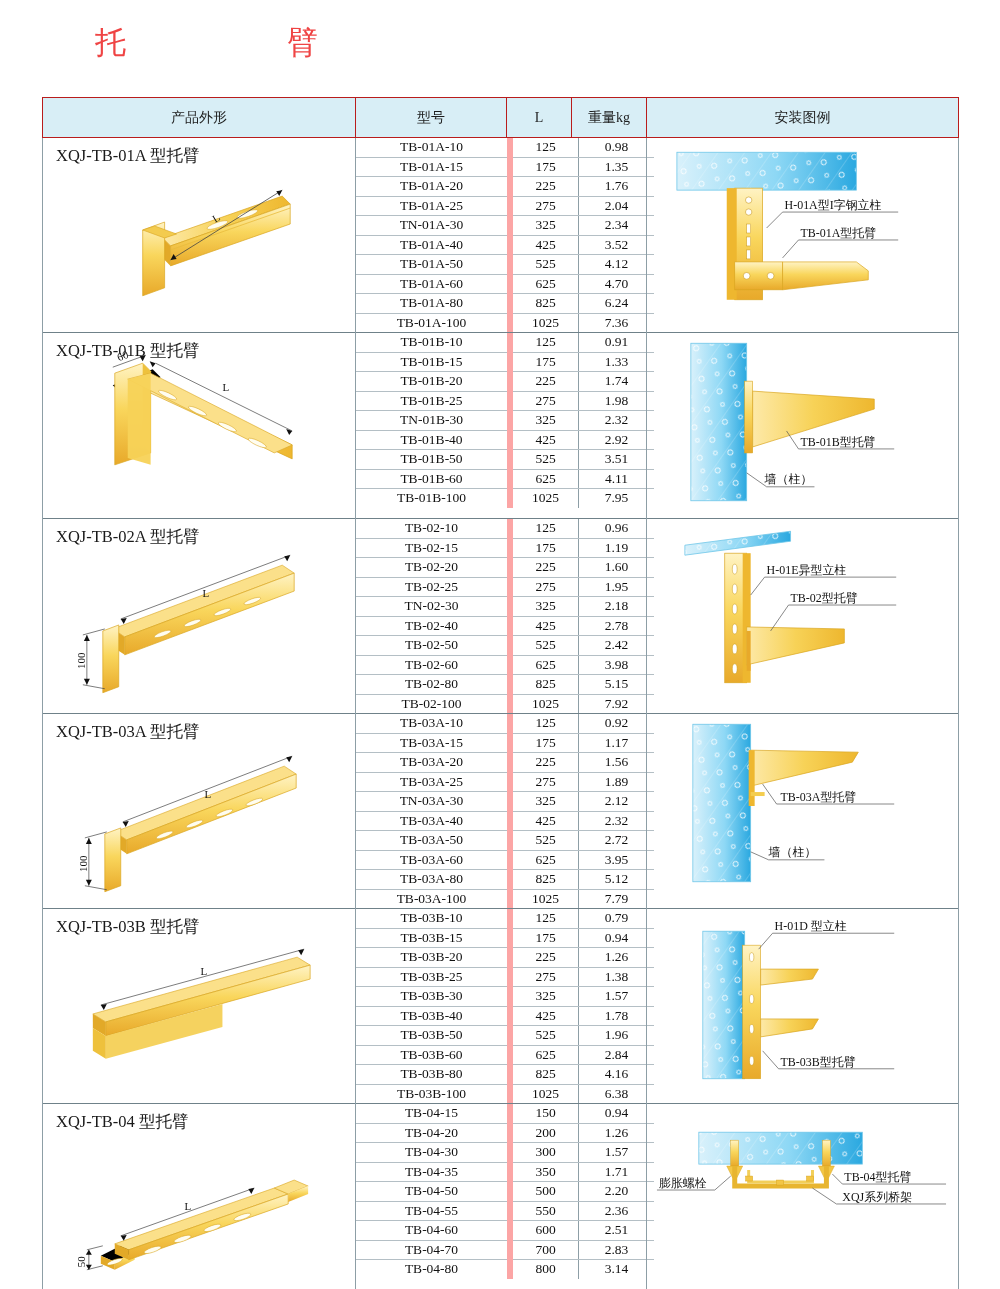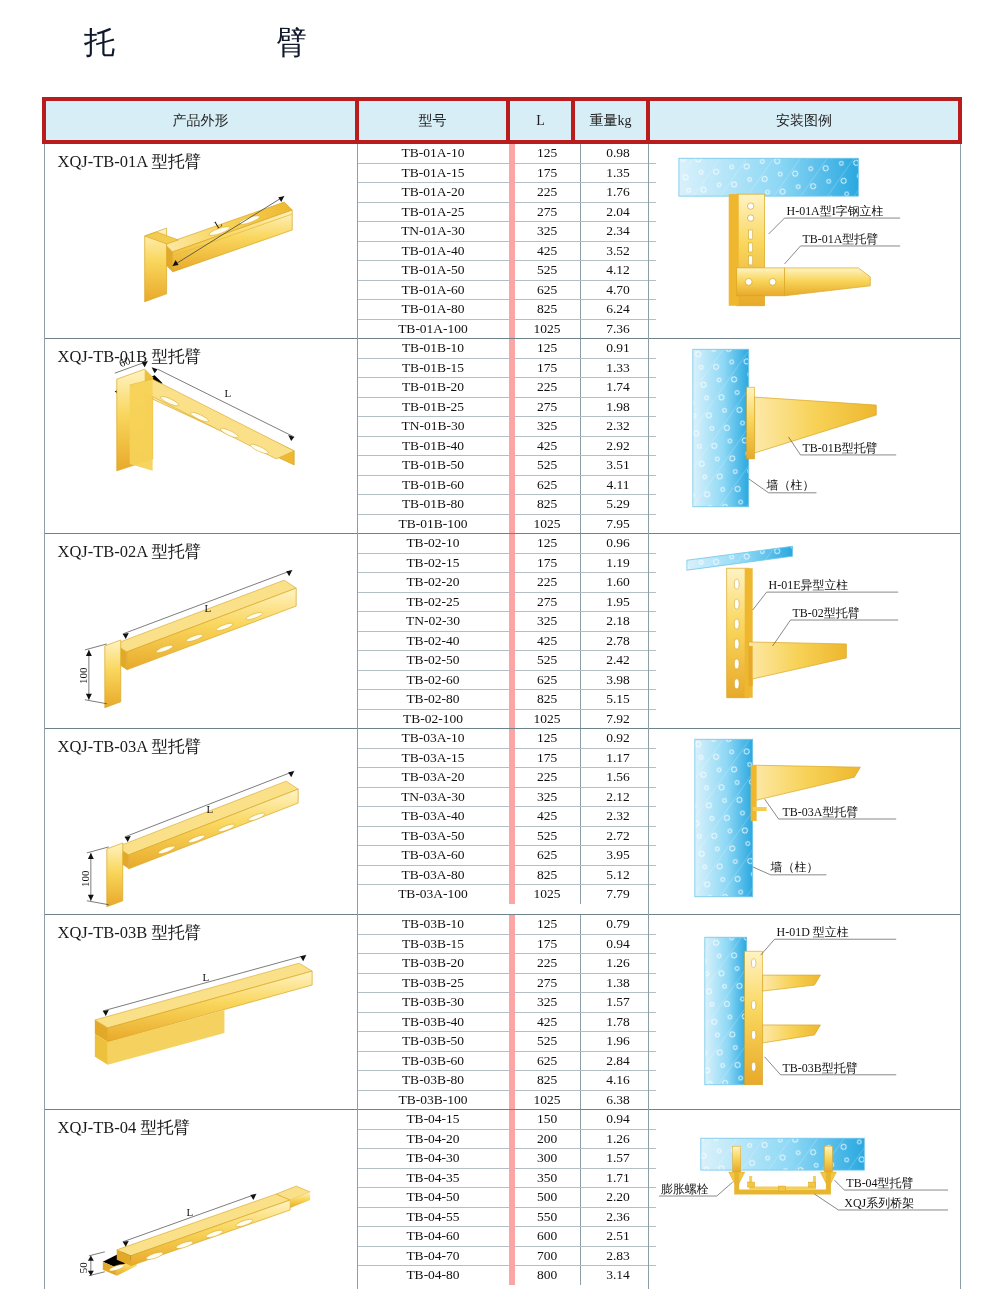--- a/index.html
+++ b/index.html
@@ -9,45 +9,45 @@
     background:#ffffff;
     font-family:"Liberation Serif","DejaVu Serif",serif;
     color:#1a1a1a;
     position:relative;
     overflow:hidden;
   }
   .page{position:relative;width:1000px;height:1289px;}
 
   
   .page-title{
-    position:absolute;left:84px;top:22px;
+    position:absolute;left:95px;top:22px;
     font-size:31px;
     letter-spacing:26px;
-    color:#0f172a;
+    color:#ef4444;
     font-family:"Liberation Serif","DejaVu Serif",serif;
     font-weight:400;
     white-space:pre;
   }
 
   
   .catalog{
     position:absolute;left:42px;top:97px;
     width:916px;
     border-collapse:collapse;
     table-layout:fixed;
   }
   .catalog col.c-shape{width:313px;}
   .catalog col.c-model{width:151px;}
   .catalog col.c-len{width:65px;}
   .catalog col.c-wt{width:75px;}
   .catalog col.c-diag{width:312px;}
 
   .catalog th{
     background:#d8eef6;
-    border:4px solid #b91c1c;
+    border:1px solid #b91c1c;
     height:37px;
     font-size:14px;
     font-weight:400;
     color:#1d1d1d;
     font-family:"Liberation Serif","DejaVu Serif",serif;
   }
   .catalog td{
     border-left:1px solid #8d9ea6;
     border-right:1px solid #8d9ea6;
     vertical-align:top;
@@ -373,25 +373,20 @@
          <td class="model">TB-01B-50</td>
          <td class="len">525</td>
          <td class="wt">3.51</td>
        </tr>
                 <tr>
          <td class="model">TB-01B-60</td>
          <td class="len">625</td>
          <td class="wt">4.11</td>
        </tr>
                 <tr>
-         <td class="model">TB-01B-80</td>
-         <td class="len">825</td>
-         <td class="wt">5.29</td>
-       </tr>
-                <tr>
          <td class="model">TB-01B-100</td>
          <td class="len">1025</td>
          <td class="wt">7.95</td>
        </tr>
               </tbody>
             </table>
           </td>
           <td>
             <div class="diag-cell">
               <svg class="diag-art" viewBox="0 0 312 185" preserveAspectRatio="xMidYMid meet">
@@ -664,20 +659,25 @@
        </tr>
                 <tr>
          <td class="model">TB-03A-15</td>
          <td class="len">175</td>
          <td class="wt">1.17</td>
        </tr>
                 <tr>
          <td class="model">TB-03A-20</td>
          <td class="len">225</td>
          <td class="wt">1.56</td>
+       </tr>
+                <tr>
+         <td class="model">TB-03A-25</td>
+         <td class="len">275</td>
+         <td class="wt">1.89</td>
        </tr>
                 <tr>
          <td class="model">TN-03A-30</td>
          <td class="len">325</td>
          <td class="wt">2.12</td>
        </tr>
                 <tr>
          <td class="model">TB-03A-40</td>
          <td class="len">425</td>
          <td class="wt">2.32</td>

